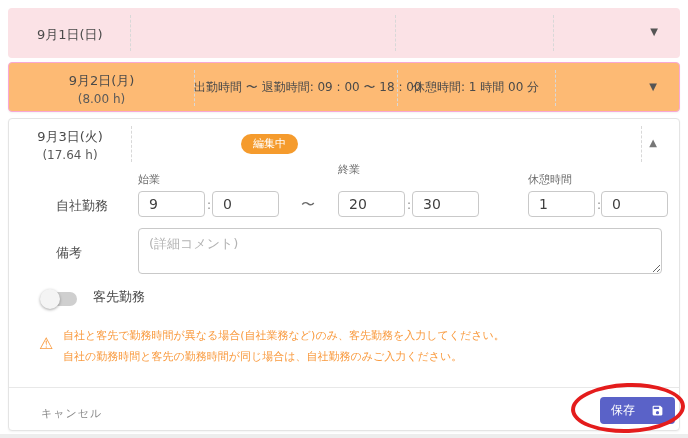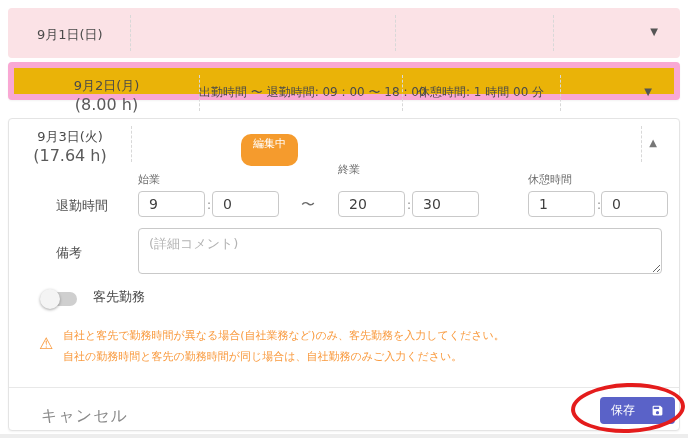--- a/index.html
+++ b/index.html
@@ -3,50 +3,50 @@
 <meta charset="utf-8">
 <style>
   * { margin:0; padding:0; box-sizing:border-box; }
   body { background:#fff; }
   .screen {
     position:relative; width:688px; height:438px; background:#ffffff;
     font-family:"DejaVu Sans","Liberation Sans",sans-serif; overflow:hidden;
   }
   .card { position:absolute; left:8px; width:672px; border-radius:4px;padding-left:10px; }
   .card-1 { top:8px; height:50px; background:#fbe2e6; }
-  .card-2 { top:62px; height:38px; background:#eab308; border:6px solid #f9a8d4; box-shadow:0 1px 2px rgba(0,0,0,.05); }
+  .card-2 { top:62px; height:50px; background:#fdba74; border:1px solid #f9a8d4; box-shadow:0 1px 2px rgba(0,0,0,.05); }
   .card-3 { top:118px; height:313px; background:#fff; border:1px solid #e4e4e4; box-shadow:0 1px 2px rgba(0,0,0,.05); }
   .vdiv { position:absolute; border-left:1px dashed #d8d8d8; height:36px; top:7px; }
   .date-txt { font-size:13px; color:#4a4a4a; }
-  .hours-txt { font-size:16px; color:#5a5a5a; margin-top:2px; }
+  .hours-txt { font-size:12px; color:#5a5a5a; margin-top:2px; }
   .date-cell { position:absolute; top:9px; text-align:center; line-height:17px; }
   .arrow { position:absolute; right:22px; top:18px; font-size:10px; color:#555; cursor:pointer; }
   .mid-txt { position:absolute; font-size:12px; color:#4a4a4a; line-height:48px; text-align:center; white-space:nowrap; }
-  .badge { position:absolute; left:232px; top:15px; height:32px; line-height:20px; padding:0 12px;
+  .badge { position:absolute; left:232px; top:15px; height:20px; line-height:20px; padding:0 12px;
            border-radius:10px; background:#f59b2d; color:#fff; font-size:11px; }
   .flabel { position:absolute; font-size:11px; color:#6b6b6b; }
   .rowlabel { position:absolute; font-size:13px; color:#4f4f4f; }
   .ti { position:absolute; width:67px; height:26px; border:1px solid #c9c9c9; border-radius:4px;
         padding-left:10px; font-size:14px; color:#3f3f3f; outline:none; background:#fff;
         font-family:"DejaVu Sans","Liberation Sans",sans-serif; }
   .sep { position:absolute; font-size:12px; color:#8a8a8a; }
   .tilde { position:absolute; font-size:14px; color:#6b6b6b; }
   .remarks { position:absolute; left:129px; top:109px; width:524px; height:46px;
              border:1px solid #c9c9c9; border-radius:4px; padding:6px 10px; font-size:13px; color:#444;
              resize:both; outline:none; font-family:"DejaVu Sans","Liberation Sans",sans-serif; }
   .remarks::placeholder { color:#b3b3b3; }
   .switch { position:absolute; left:34px; top:173px; width:34px; height:14px; border-radius:7px;
             background:#cfcfcf; cursor:pointer; }
   .switch .thumb { position:absolute; left:-3px; top:-3px; width:20px; height:20px; border-radius:50%;
                    background:#f4f4f4; box-shadow:0 1px 3px rgba(0,0,0,.35); }
   .toggle-label { position:absolute; left:84px; top:169px; font-size:13px; color:#4a4a4a; }
   .warn-icon { position:absolute; left:30px; top:215px; font-size:16px; color:#f99a3e; }
   .warn-line { position:absolute; left:54px; font-size:11px; color:#f99a3e; white-space:nowrap; }
   .footer-sep { position:absolute; left:0; right:0; top:268px; border-top:1px solid #e8e8e8; }
-  .cancel { position:absolute; left:32px; top:287px; font-size:16px; color:#8a8a8a; letter-spacing:1px; cursor:pointer; }
+  .cancel { position:absolute; left:32px; top:287px; font-size:11px; color:#8a8a8a; letter-spacing:1px; cursor:pointer; }
   .save-btn { position:absolute; left:591px; top:278px; height:27px; padding:0 11px; border:none; border-radius:4px;
               background:#5a62c8; color:#fff; font-size:12px; display:flex; align-items:center; gap:16px; cursor:pointer;
               font-family:"DejaVu Sans","Liberation Sans",sans-serif; }
   .annotation { position:absolute; left:571px; top:383px; width:114px; height:50px;
                 border:4px solid #e41c1c; border-radius:50%; transform:rotate(-2deg); pointer-events:none; z-index:9; }
   .bottom-strip { position:absolute; left:0; top:434px; width:688px; height:4px; background:#ededed; }
 </style>
 </head>
 <body>
 
@@ -78,21 +78,21 @@
   <div class="card card-3">
     <div class="date-cell" style="left:0; width:122px;">
       <div class="date-txt">9月3日(火)</div>
       <div class="hours-txt">(17.64 h)</div>
     </div>
     <div class="vdiv" style="left:122px;"></div>
     <span class="badge">編集中</span>
     <div class="vdiv" style="left:632px;"></div>
     <span class="arrow" style="color:#777;">▲</span>
 
-    <span class="rowlabel" style="left:47px; top:78px;">退勤時間</span>
+    <span class="rowlabel" style="left:47px; top:78px;">自社勤務</span>
 
     <span class="flabel" style="left:129px; top:53px;">始業</span>
     <input class="ti" style="left: 129px; top: 72px;" value="9">
     <span class="sep" style="left:198px; top:79px;">:</span>
     <input class="ti" style="left: 203px; top: 72px;" value="0">
 
     <span class="tilde" style="left:292px; top:77px;">〜</span>
 
     <span class="flabel" style="left:329px; top:43px;">終業</span>
     <input class="ti" style="left: 329px; top: 72px;" value="20">

